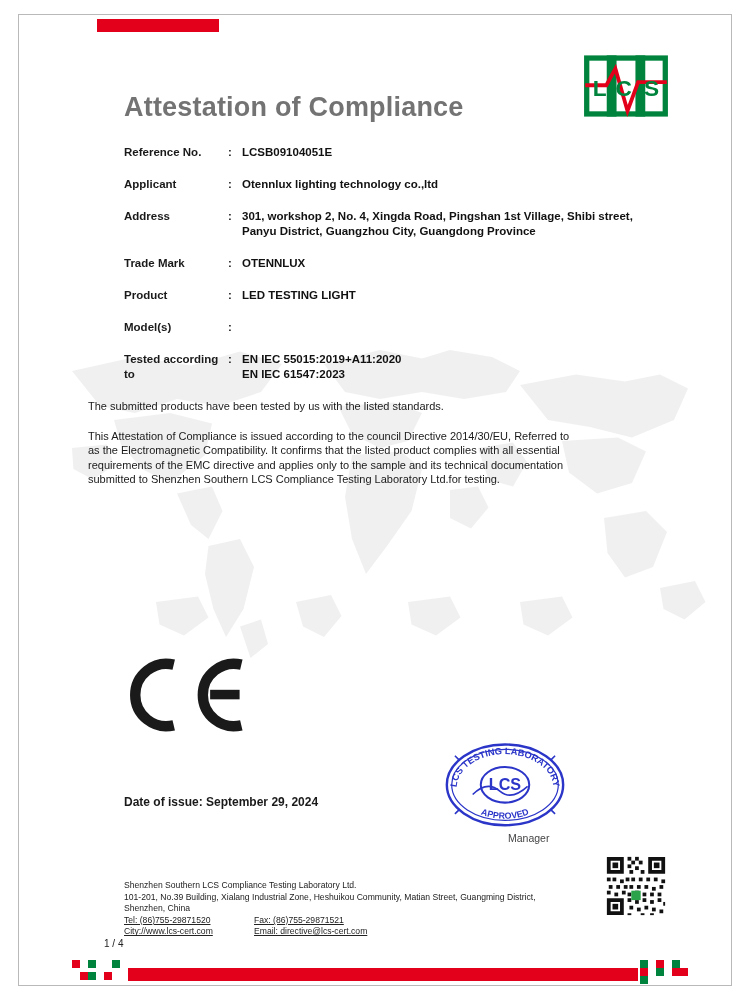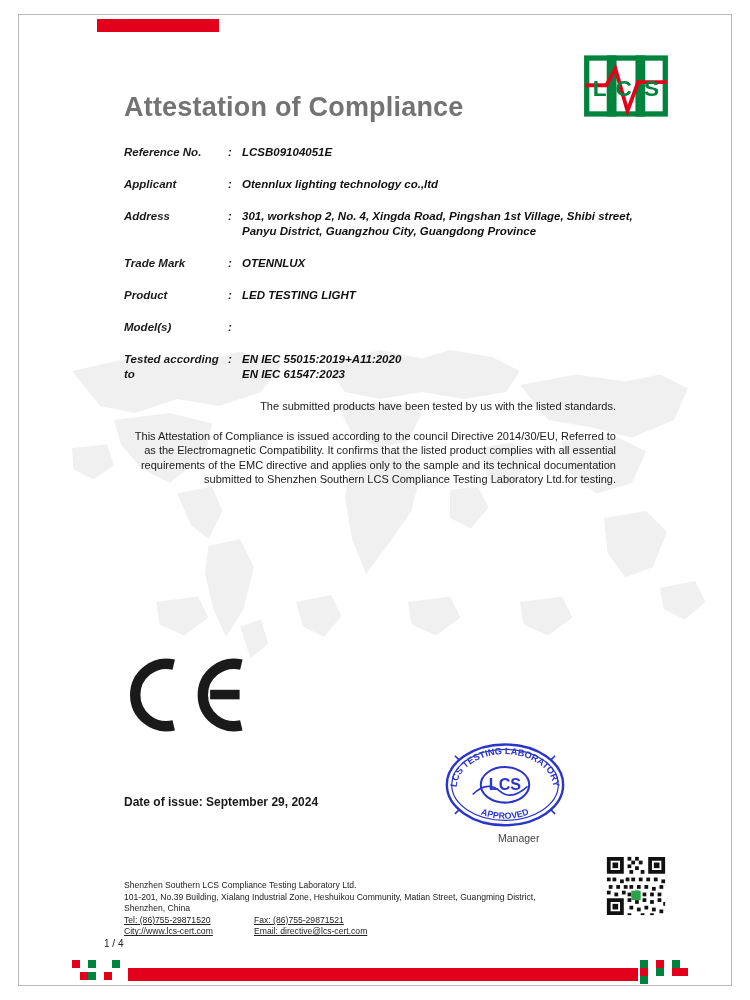--- a/index.html
+++ b/index.html
@@ -89,21 +89,20 @@
     font-size: 27px;
     font-weight: bold;
     letter-spacing: 0.2px;
     color: #737373;
   }
 
   
   .fields {
     margin: 22px 0 16px 64px;
     width: 540px;
-    font-style: italic;
   }
   .field-row {
     display: flex;
     align-items: flex-start;
     margin-bottom: 17px;
     font-size: 11.5px;
   }
   .field-label {
     width: 104px;
     flex: 0 0 104px;
@@ -120,23 +119,22 @@
   .field-value {
     flex: 1 1 auto;
     font-weight: bold;
     line-height: 15px;
     color: #111;
   }
   .field-value .line2 { display: block; }
 
   
   .paras {
-    margin: 6px 0 0 64px;
+    margin: 6px 0 0 28px;
     width: 492px;
-    text-align: right;
   }
   .para {
     font-size: 11px;
     line-height: 14.5px;
     color: #1a1a1a;
     margin-bottom: 15px;
   }
 
   
   .ce-mark {
@@ -154,21 +152,21 @@
   }
 
   
   .stamp {
     position: absolute;
     left: 440px; top: 738px;
     width: 130px; height: 105px;
   }
   .stamp-manager {
     position: absolute;
-    left: 470px; top: 832px;
+    left: 480px; top: 832px;
     font-size: 10.5px;
     color: #444;
     padding-left: 28px;
   }
 
   
   .footer {
     position: absolute;
     left: 124px; top: 880px;
     width: 420px;

